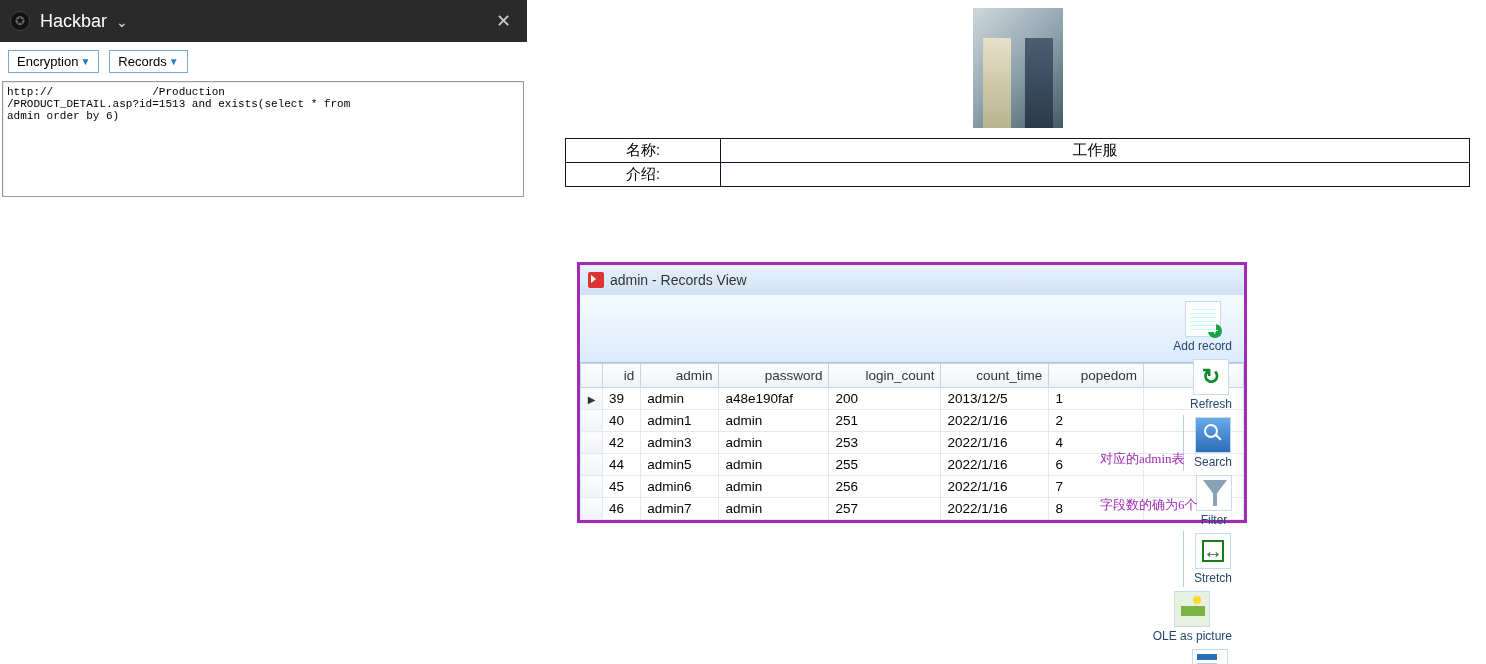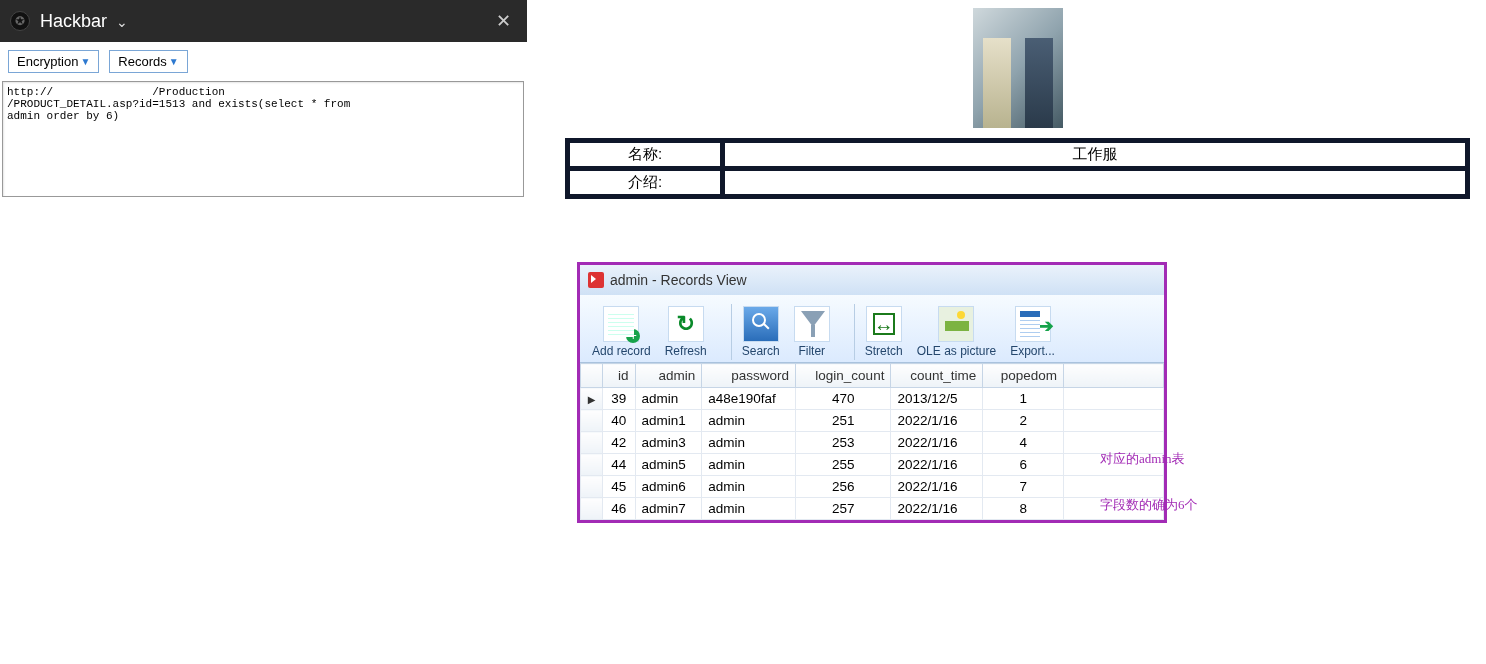--- a/index.html
+++ b/index.html
@@ -21,29 +21,29 @@
   .hb-text { width: 522px; margin: 0 2px 0 2px; border: 1px solid #999; box-shadow: inset 1px 1px 2px rgba(0,0,0,.1);
              font-family: "Courier New", monospace; font-size: 11px; padding: 4px; height: 116px; resize: none; overflow: auto; }
 
   
   .product { position: absolute; left: 565px; top: 0; width: 905px; }
   .prod-img { width: 90px; height: 120px; margin: 8px auto 10px auto; display:block; background:linear-gradient(135deg,#cfd8dc 0%, #90a4ae 50%, #455a64 100%); position:relative;}
   .prod-img::before,.prod-img::after{content:"";position:absolute;bottom:0;width:28px;height:90px;}
   .prod-img::before{left:10px;background:linear-gradient(#e6e0c9,#b8b38f);}
   .prod-img::after{right:10px;background:linear-gradient(#4a5e74,#2a3a4a);}
   .prod-table { border-collapse: collapse; width: 100%; font-size: 15px;}
-  .prod-table td { border: 5px solid #0f172a; padding: 2px 6px; text-align: center; }
+  .prod-table td { border: 1px solid #0f172a; padding: 2px 6px; text-align: center; }
   .prod-table td.lbl { width: 155px; }
 
   
-  .recwin { position: absolute; left: 577px; top: 262px; width: 590px; border: 3px solid #a22bb5; background: #fff;}
+  .recwin { position: absolute; left: 577px; top: 262px; width: 670px; border: 3px solid #a22bb5; background: #fff;}
   .rec-title { height: 30px; background: linear-gradient(#eaf2fb,#cfe1f5); display: flex; align-items: center; padding: 0 8px; font-size: 14px; color:#333;}
   .rec-title .rcico{ width:16px;height:16px;background:#d33; border-radius:2px; margin-right:6px; position:relative;}
   .rec-title .rcico::after{content:"";position:absolute;left:3px;top:3px;border-left:5px solid #fff;border-top:4px solid transparent;border-bottom:4px solid transparent;}
-  .rec-tools { height: 68px; background: linear-gradient(#f6fbff,#dbeafe); display: flex; align-items: flex-end; padding: 4px 6px 2px 6px; gap: 2px; border-bottom:1px solid #a9c2dd;}
+  .rec-tools { height: 68px; background: linear-gradient(#f6fbff,#dbeafe); display: flex; align-items: flex-end; padding: 4px 6px 2px 6px; gap: 2px; border-bottom:1px solid #a9c2dd;flex-direction:column;}
   .tool { display:flex; flex-direction:column; align-items:center; font-size:12px; color:#25476d; padding:2px 6px; cursor:pointer; min-width:48px;}
   .tool .ticon { width:36px; height:36px; margin-bottom:2px; background:#fff; border:1px solid #c7dbf0; position:relative;}
   .tool.sep { border-left:1px solid #b7cde4; margin-left:16px; padding-left:10px;}
   
   .ico-add::after{content:"";position:absolute;left:4px;right:4px;top:4px;bottom:4px;background:repeating-linear-gradient(#fff,#fff 3px,#cfe 3px,#cfe 4px);}
   .ico-add::before{content:"+";position:absolute;right:-2px;bottom:-2px;width:14px;height:14px;background:#16a34a;color:#fff;border-radius:50%;font-size:12px;line-height:14px;text-align:center;}
   .ico-del::after{content:"";position:absolute;left:4px;right:4px;top:4px;bottom:4px;background:repeating-linear-gradient(#fff,#fff 3px,#cfe 3px,#cfe 4px);}
   .ico-del::before{content:"−";position:absolute;right:-2px;bottom:-2px;width:14px;height:14px;background:#e11;color:#fff;border-radius:50%;font-size:12px;line-height:12px;text-align:center;font-weight:bold;}
   .ico-ref::after{content:"↻";position:absolute;inset:0;display:flex;align-items:center;justify-content:center;color:#0a8a2a;font-size:22px;font-weight:bold;}
   .ico-sea{background:linear-gradient(#6aa9e9,#2a6db9)!important;}
@@ -54,21 +54,21 @@
   .ico-str::after{content:"↔";position:absolute;inset:0;display:flex;align-items:center;justify-content:center;color:#1b7a1b;font-size:20px;border:2px solid #1b7a1b;margin:6px;}
   .ico-ole{background:#e8f1e0!important;}
   .ico-ole::after{content:"";position:absolute;left:6px;top:14px;width:24px;height:10px;background:#7cb342;}
   .ico-ole::before{content:"";position:absolute;left:18px;top:4px;width:8px;height:8px;background:#fdd835;border-radius:50%;}
   .ico-exp::after{content:"";position:absolute;left:4px;right:10px;top:4px;bottom:4px;background:repeating-linear-gradient(#fff,#fff 3px,#aecdf0 3px,#aecdf0 4px);border-top:6px solid #2a6db9;}
   .ico-exp::before{content:"➔";position:absolute;right:-4px;bottom:4px;color:#16a34a;font-size:18px;font-weight:bold;}
 
   .grid { width:100%; border-collapse: collapse; font-size: 13.5px;}
   .grid th { background: linear-gradient(#fefefe,#eef3f8); border: 1px solid #c6d5e6; padding: 4px 6px; font-weight: normal; text-align:right; color:#333;}
   .grid td { border: 1px solid #e3e9f1; padding: 3px 6px; }
-  .grid td.r { text-align: center; margin-top: 42px; }
+  .grid td.r { text-align: left; margin-top: 42px; }
   .rowhdr { width: 22px; background: linear-gradient(#fefefe,#eef3f8); border:1px solid #c6d5e6; text-align:center; color:#333;}
   .rowhdr.cur::after{content:"▶";font-size:10px;}
 
   
   .anno { position:absolute; left:1100px; font-family:"Microsoft YaHei"; font-size:13px; color:#a22bb5; }
   .anno1 { top: 450px; }
   .anno2 { top: 496px; }
 </style>
 </head>
 <body>
@@ -160,21 +160,21 @@
           <th>popedom</th>
           <th style="width: 100px;"></th>
         </tr>
       </thead>
     <tbody id="grid-body">
         <tr>
           <td class="rowhdr cur"></td>
           <td class="r">39</td>
           <td>admin</td>
           <td>a48e190faf</td>
-          <td class="r">470</td>
+          <td class="r">200</td>
           <td>2013/12/5</td>
           <td class="r">1</td>
           <td></td>
         </tr>
         <tr>
           <td class="rowhdr"></td>
           <td class="r">40</td>
           <td>admin1</td>
           <td>admin</td>
           <td class="r">251</td>

